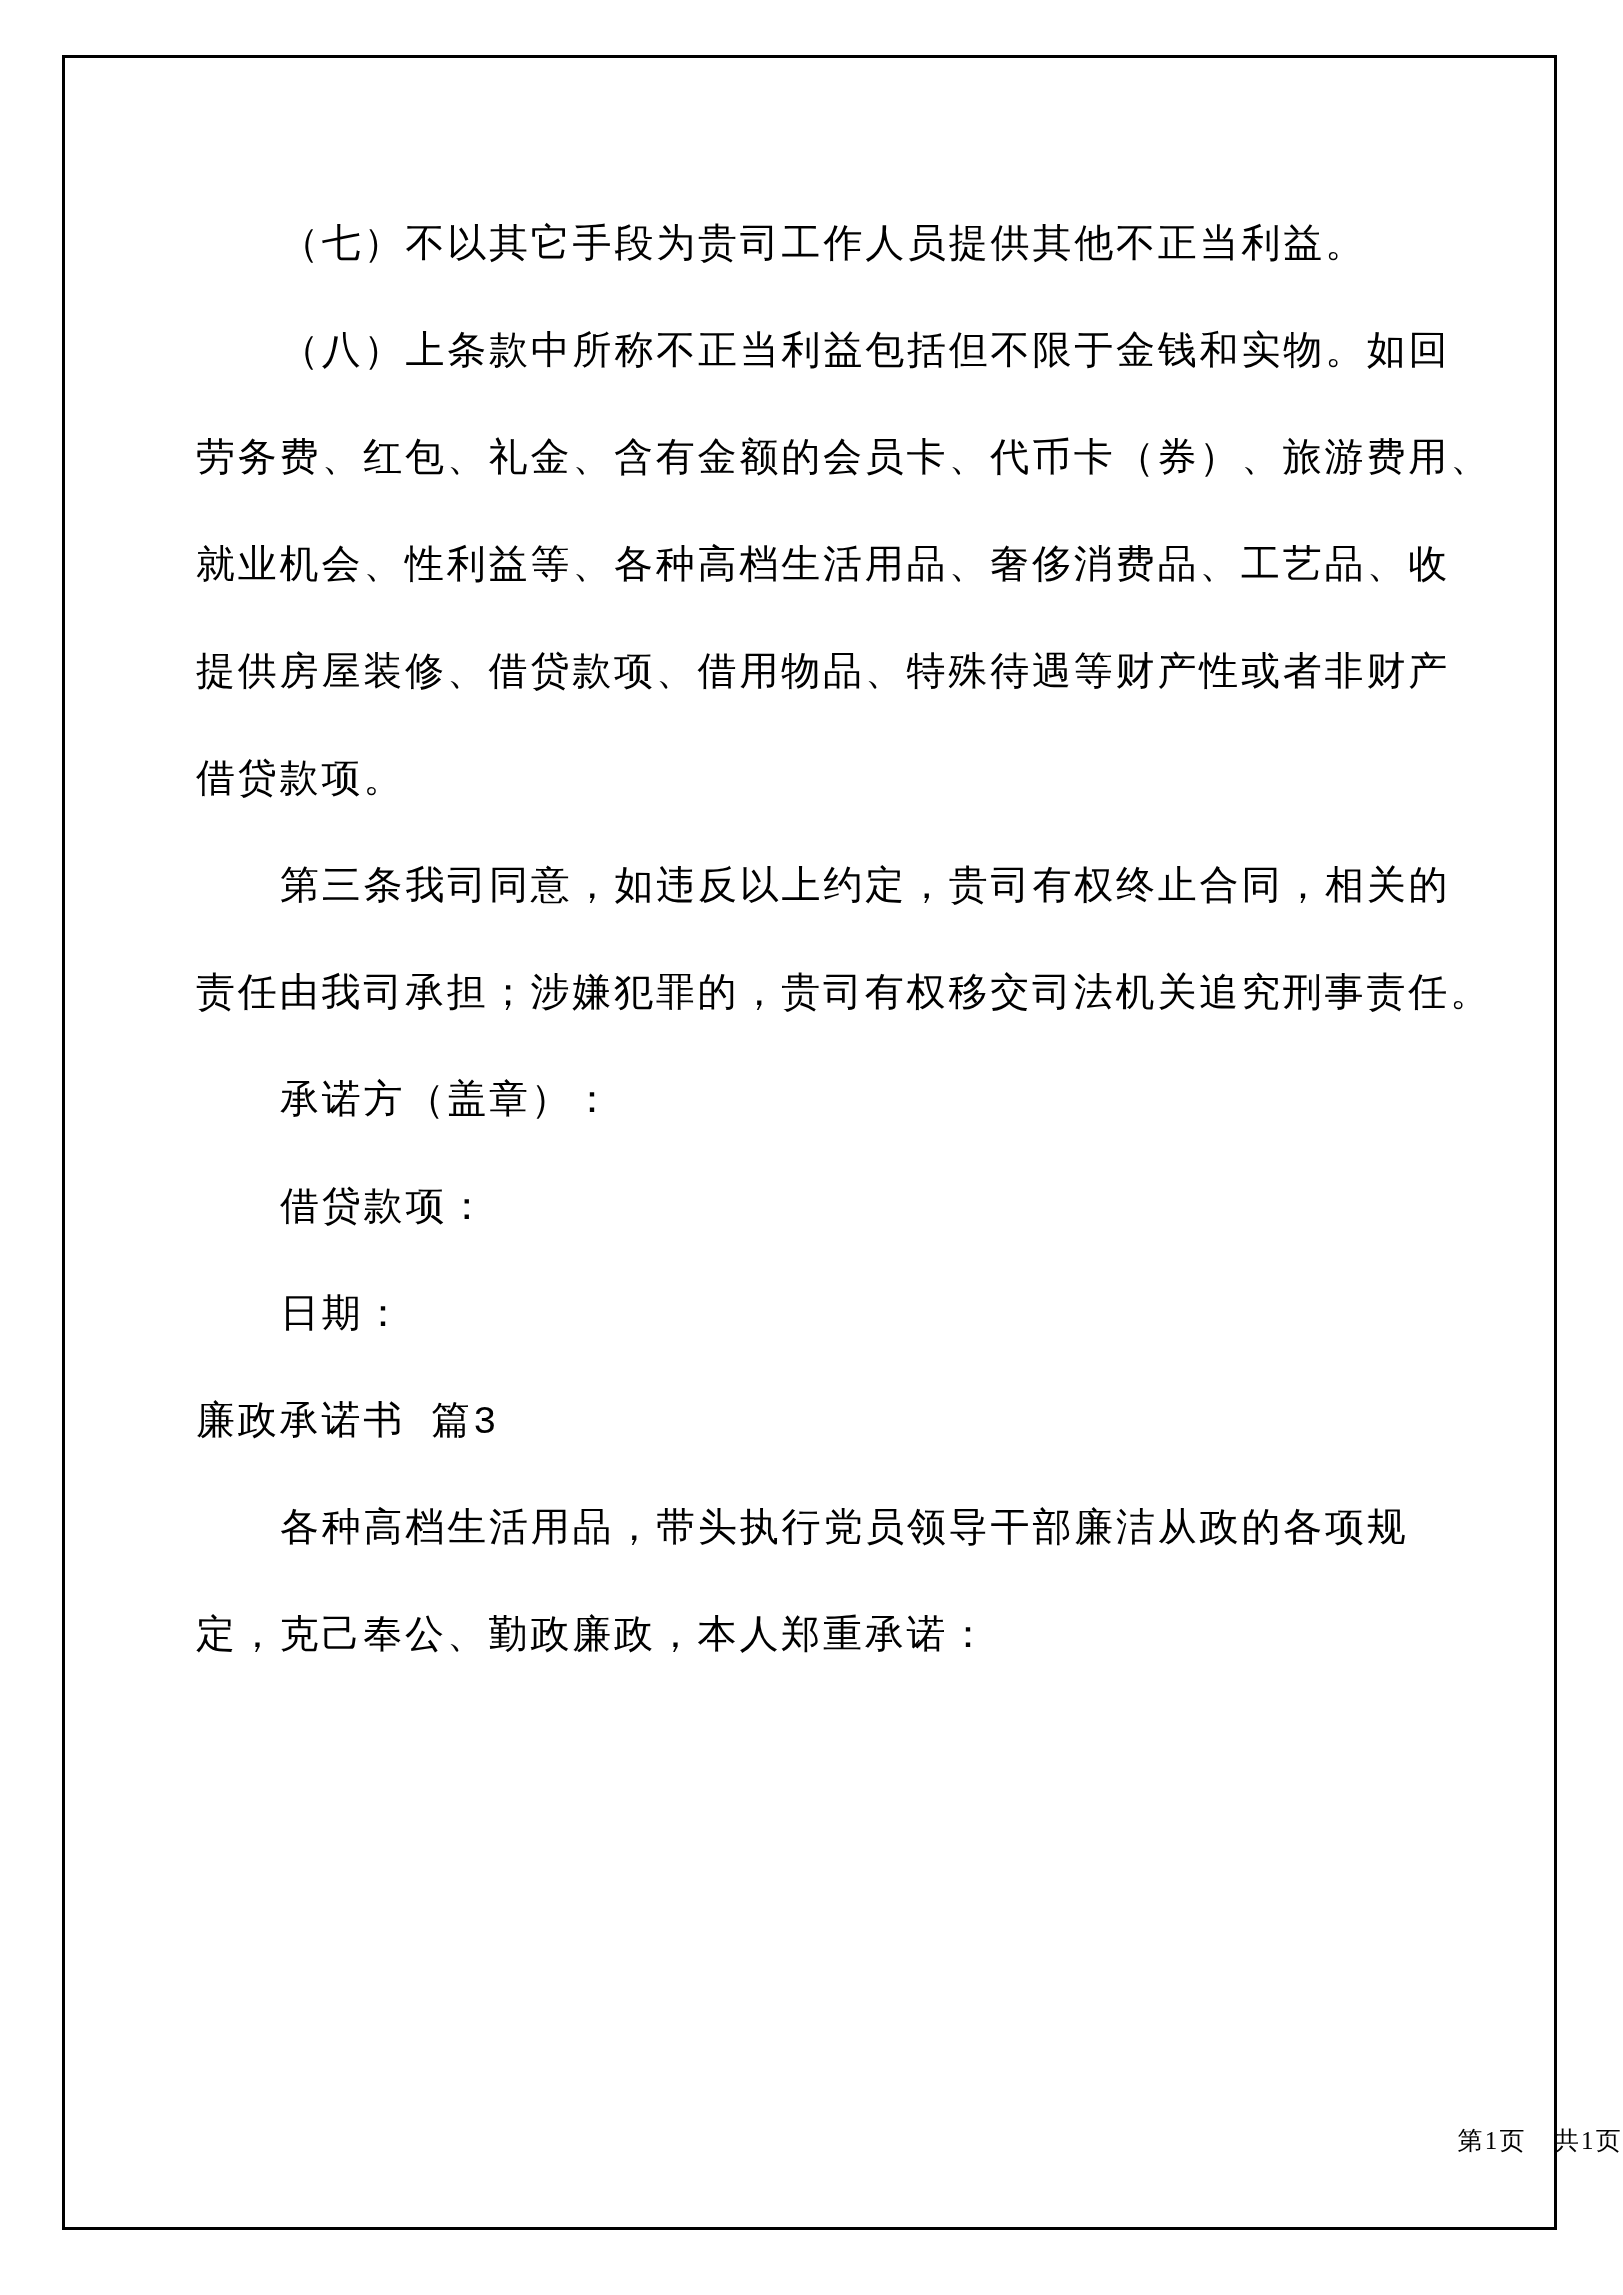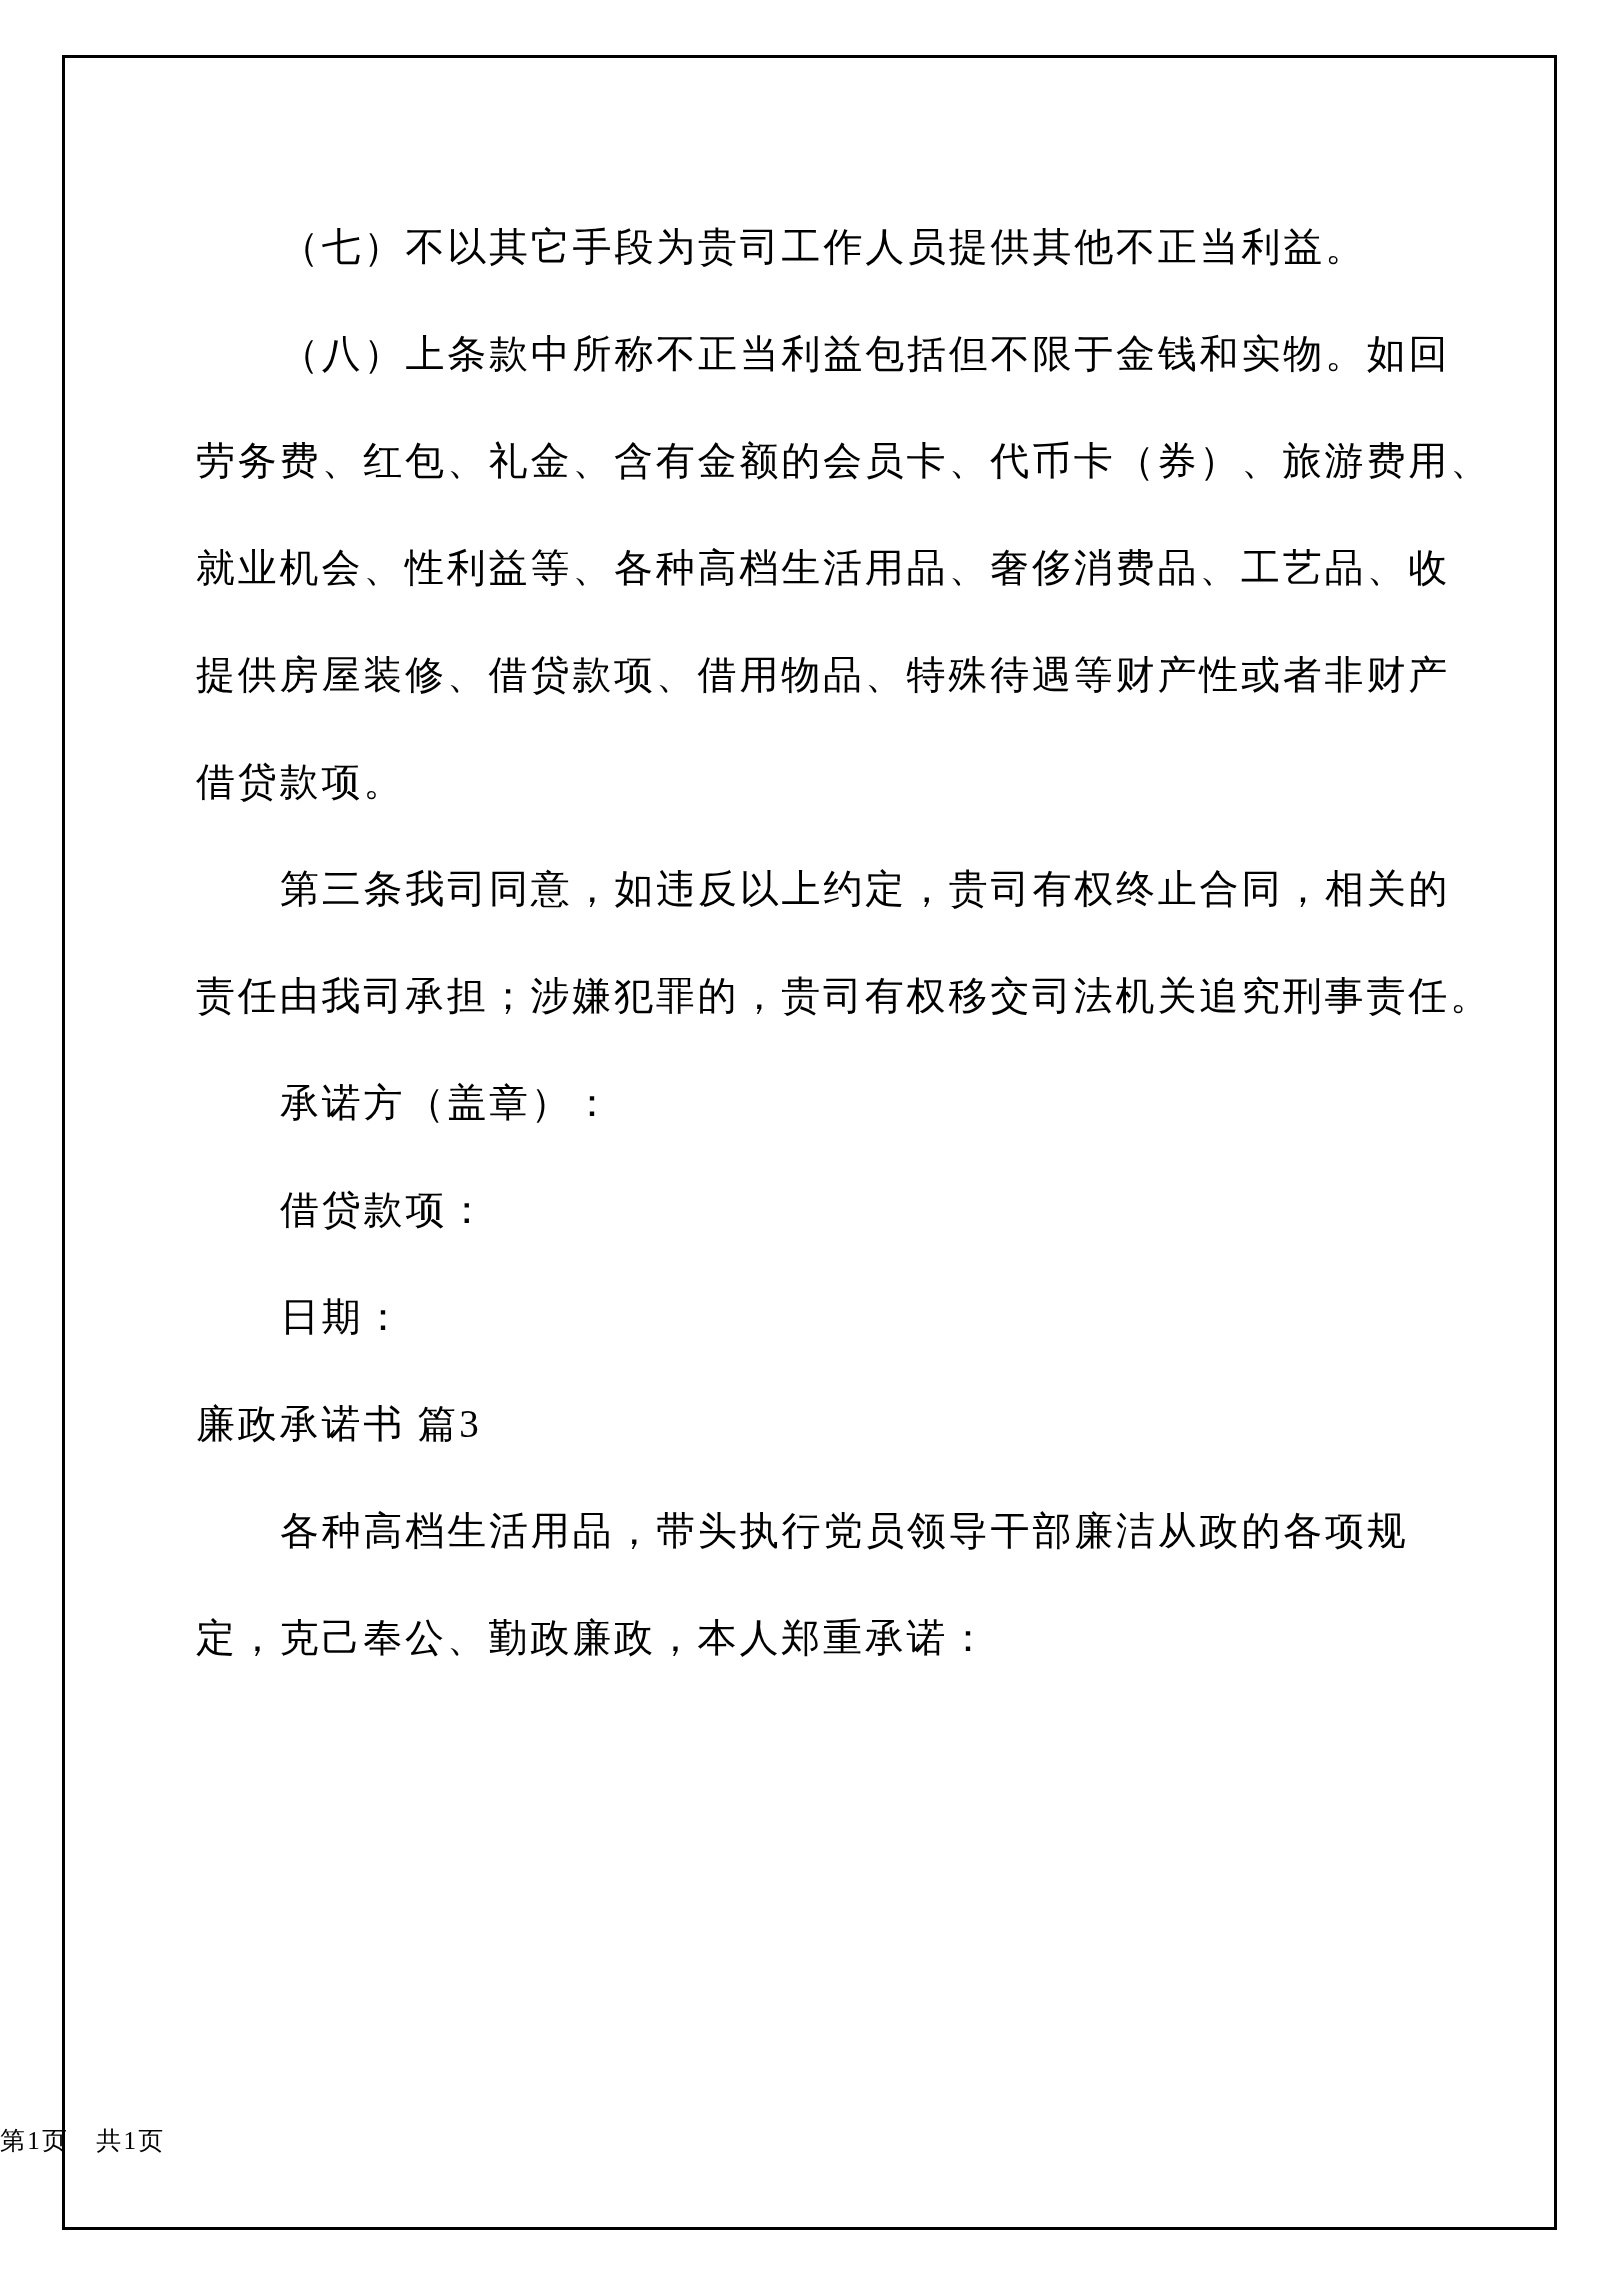--- a/index.html
+++ b/index.html
@@ -31,32 +31,33 @@
     top: 193px;
     width: 1307px;
   }
   .line {
     height: 107px;
     line-height: 107px;
     font-size: 39px;
     letter-spacing: 2.8px;
     white-space: pre;
     overflow: visible;
+    font-family: Liberation Mono, monospace;
   }
   .indent {
     padding-left: 84px;
   }
   .footer {
     position: absolute;
     left: 0;
     right: 0;
     top: 2124px;
     height: 34px;
     line-height: 34px;
-    text-align: left;
+    text-align: right;
     font-size: 25px;
     letter-spacing: 2.2px;
     white-space: pre;
   }
 </style>
 </head>
 <body>
 
 <div class="page-border"></div>
 

